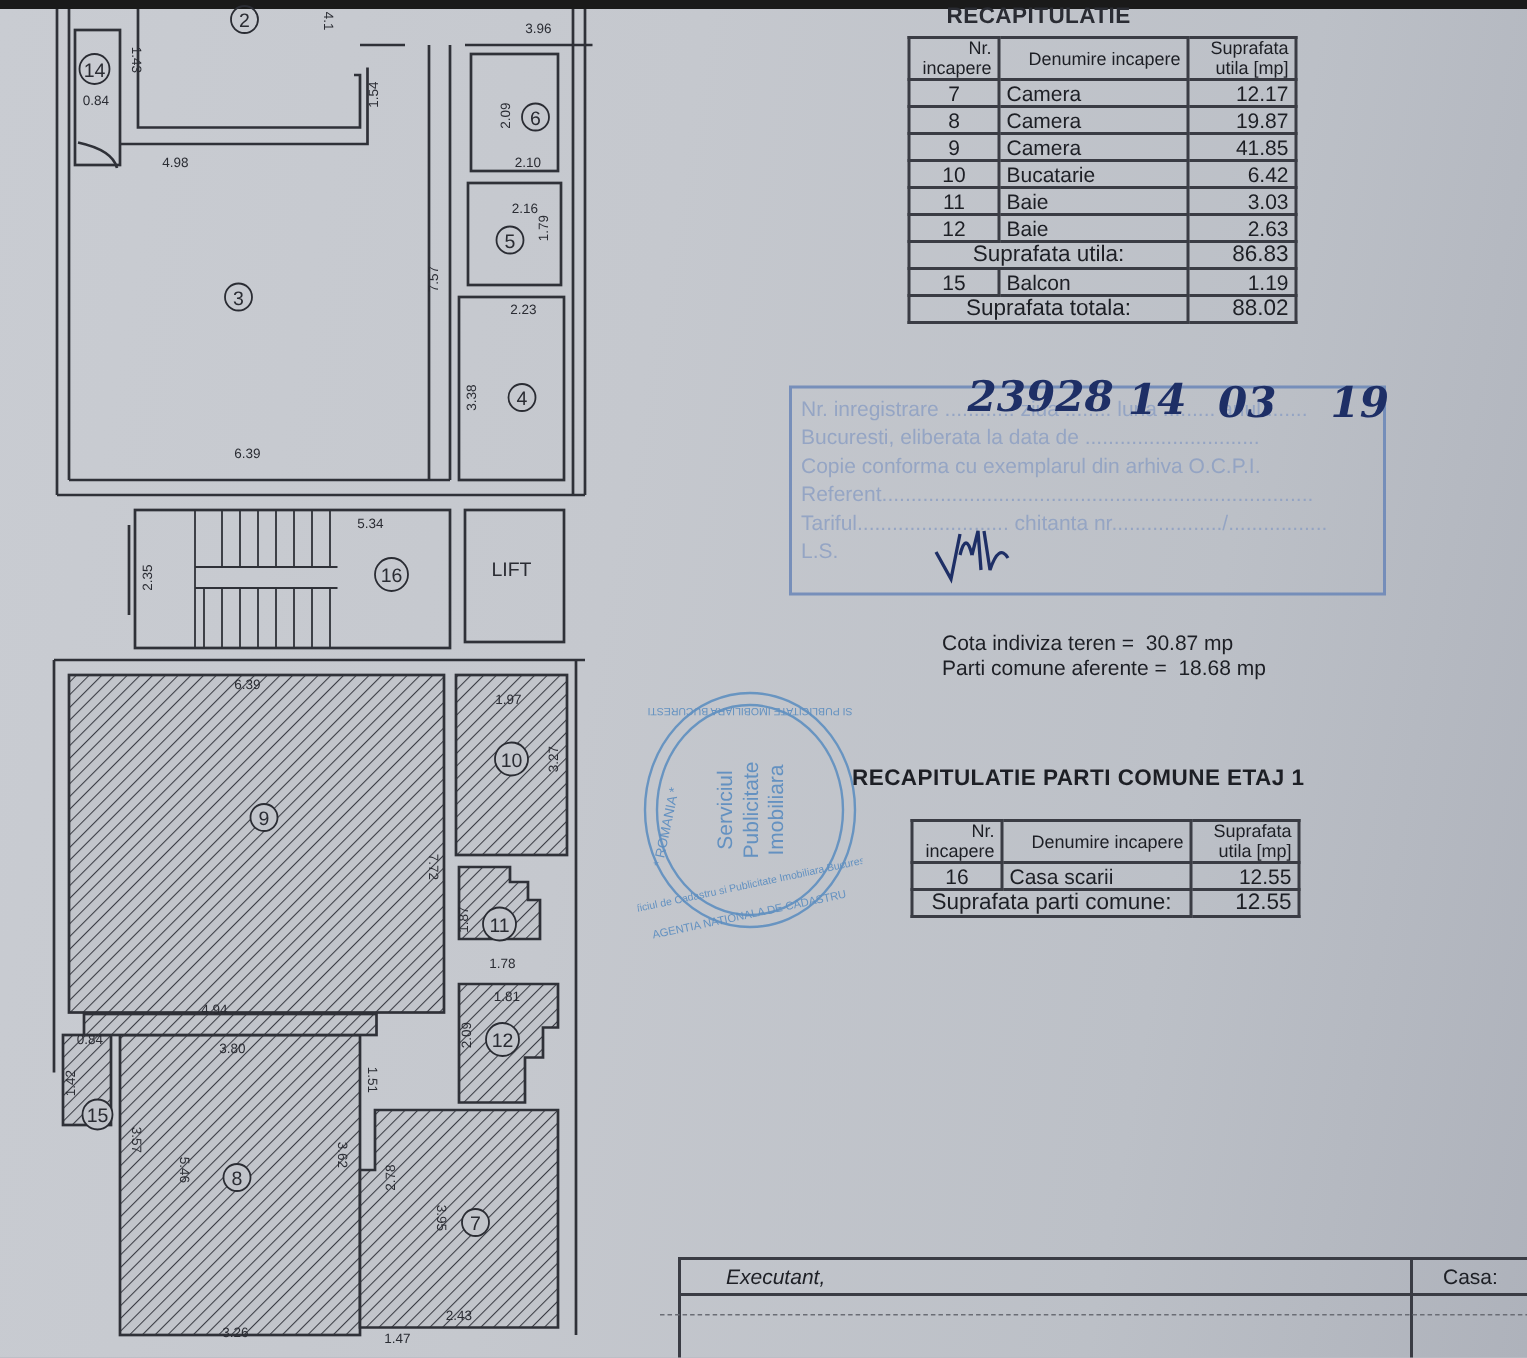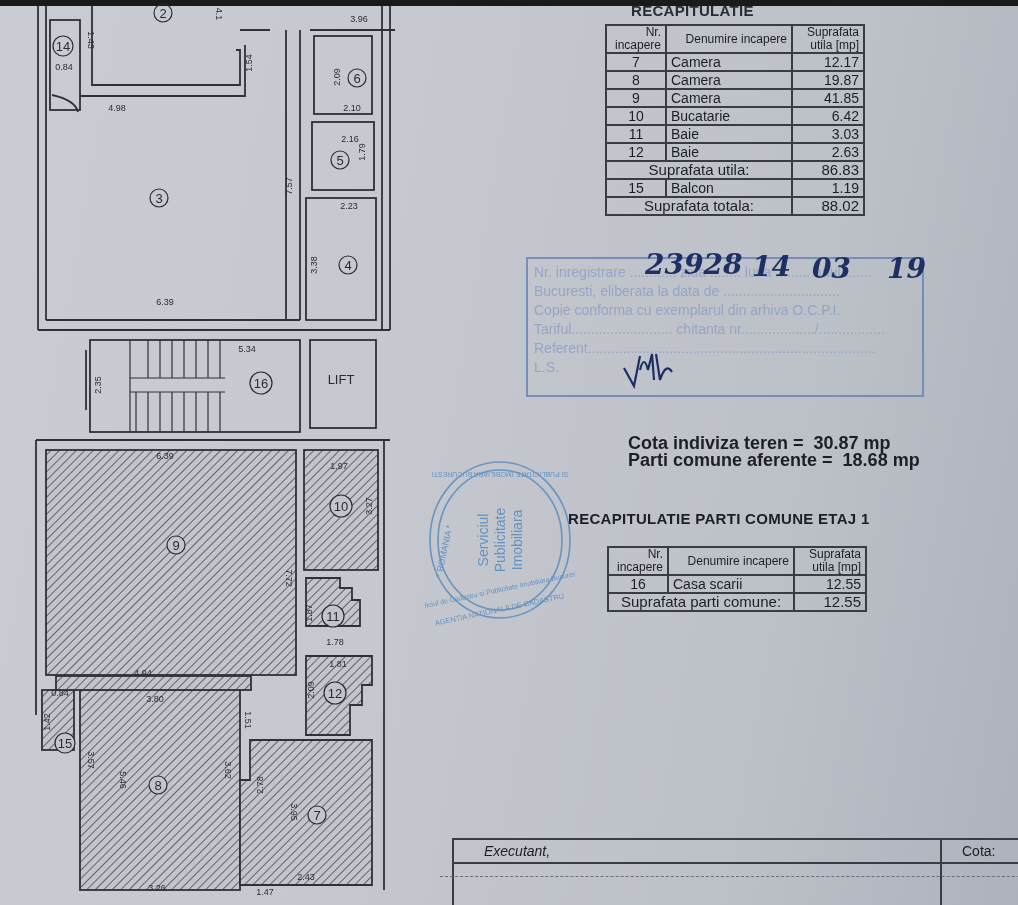--- a/index.html
+++ b/index.html
@@ -13,21 +13,21 @@
   table.recap th{font-weight:normal;font-size:12px;line-height:13px;text-align:right;}
   #t1{left:605px;top:24px;width:260px;}
   #t2{left:607px;top:546px;width:260px;}
   .num{text-align:center;}
   .val{text-align:right;margin-left:32px;}
   .sum td{font-size:15px;}
   .sum .label{text-align:center;margin-top:27px;}
   .stamp-box{position:absolute;left:526px;top:257px;width:398px;height:140px;border:2px solid #6a86b8;color:#8ea0c3;font-size:14px;line-height:19px;padding:4px 6px;box-sizing:border-box;opacity:0.85;}
   .stamp-box div{white-space:nowrap;overflow:hidden;}
   .hand{position:absolute;font-family:"DejaVu Serif",serif;font-style:italic;color:#1e2f66;font-size:28px;font-weight:bold;}
-  .cota{position:absolute;left:628px;top:435px;font-size:18px;line-height:17px;font-weight:bold;}
+  .cota{position:absolute;left:628px;top:420px;font-size:14px;line-height:17px;}
   .cota div span{display:inline-block;}
   .recap2-title{position:absolute;left:568px;top:510px;font-size:15px;font-weight:bold;letter-spacing:0.3px;}
   .round-stamp{position:absolute;left:425px;top:452px;width:150px;height:175px;}
   .exec{position:absolute;left:452px;top:838px;width:566px;height:67px;border-top:2px solid #3a3c44;border-left:2px solid #3a3c44;}
   .exec .row1{position:absolute;left:0;top:0;width:100%;height:22px;border-bottom:2px solid #3a3c44;}
   .exec .col{position:absolute;left:486px;top:0;height:100%;border-left:2px solid #3a3c44;}
   .exec .lbl{position:absolute;left:30px;top:3px;font-size:14px;font-style:italic;}
   .exec .dat{position:absolute;left:508px;top:3px;font-size:14px;}
   .exec .dash{position:absolute;left:-14px;top:36px;width:600px;border-top:1px dashed #6a6d75;}
 </style>
@@ -258,22 +258,22 @@
         <td class="label" colspan="2">Suprafata totala:</td>
         <td class="val">88.02</td>
       </tr>
 </tbody>
   </table>
 
 <div class="stamp-box">
   <div>Nr. inregistrare ............ ziua ........ luna ......... anul .......</div>
   <div>Bucuresti, eliberata la data de ..............................</div>
   <div>Copie conforma cu exemplarul din arhiva O.C.P.I.</div>
+  <div>Referent..........................................................................</div>
   <div>Tariful.......................... chitanta nr.................../.................</div>
-  <div>Referent..........................................................................</div>
   <div>L.S.</div>
 </div>
 <div class="hand" style="left:645px;top:248px;">23928</div>
 <div class="hand" style="left:752px;top:250px;">14</div>
 <div class="hand" style="left:812px;top:252px;">03</div>
 <div class="hand" style="left:887px;top:252px;">19</div>
 <svg style="position:absolute;left:622px;top:350px;" width="70" height="40">
   <path d="M2 18 L12 36 L18 6 M18 20 Q22 4 26 20 M26 20 L30 4 L32 30 M34 4 L38 30 Q44 12 50 22" fill="none" stroke="#1e2f66" stroke-width="2.2"></path>
 </svg>
 
@@ -315,15 +315,15 @@
         <td class="label" colspan="2">Suprafata parti comune:</td>
         <td class="val">12.55</td>
       </tr>
 </tbody>
   </table>
 
 <div class="exec">
   <div class="row1"></div>
   <div class="col"></div>
   <div class="lbl">Executant,</div>
-  <div class="dat">Cota:</div>
+  <div class="dat">Casa:</div>
   <div class="dash"></div>
 </div>
 
 </body></html>

